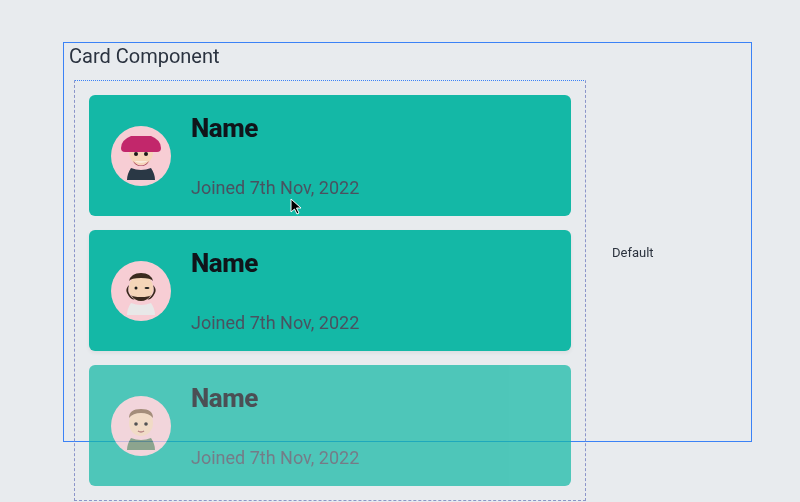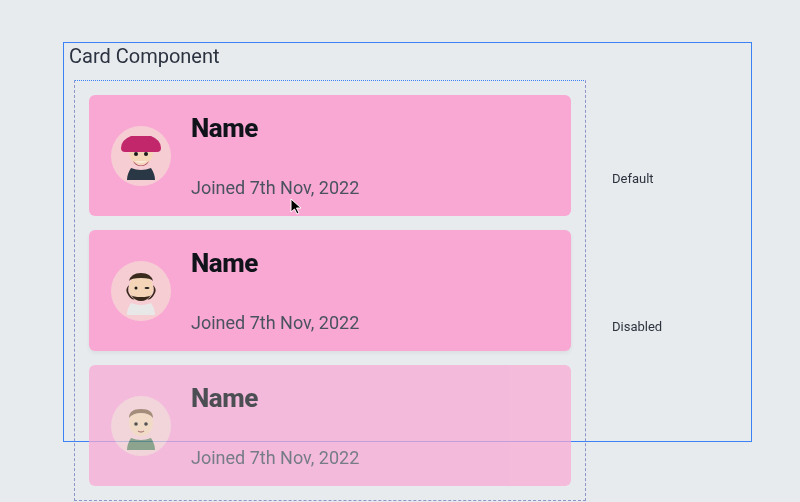--- a/index.html
+++ b/index.html
@@ -1,20 +1,20 @@
 <!DOCTYPE html>
 <html><head>
   <meta charset="utf-8">
   <style>
     * { box-sizing: border-box; margin: 0; padding: 0; }
     body { font-family: -apple-system, BlinkMacSystemFont, "Segoe UI", Roboto, sans-serif; background: #e8ebee; width: 800px; height: 502px; position: relative; overflow: hidden; }
     .frame-outline { position: absolute; left: 63px; top: 42px; right: 48px; height: 400px; border: 1px solid #3b82f6; padding-left: 8px; }
     .frame-title { position: absolute; top: -1px; left: -1px; padding: 2px 6px; color: #2b3340; font-size: 20px; background: transparent; }
     .inner-container { position: absolute; left: 74px; top: 80px; width: 512px; border: 1px dashed #8b95c9; border-top: 1px dotted #3b82f6; padding: 14px; display: flex; flex-direction: column; gap: 14px; }
-    .card { display: flex; align-items: center; background: #f9a8d4; border-radius: 6px; padding: 18px 22px; gap: 20px; position: relative; }
+    .card { display: flex; align-items: center; background: #14b8a6; border-radius: 6px; padding: 18px 22px; gap: 20px; position: relative; }
     .card.hovered { box-shadow: 0 2px 4px rgba(0,0,0,0.06); }
     .card.disabled { opacity: 0.72; }
     .avatar { width: 60px; height: 60px; border-radius: 50%; background: #f7cdd4; display: flex; align-items: center; justify-content: center; flex-shrink: 0; overflow: hidden; }
     .avatar svg { width: 48px; height: 48px; }
     .card-text { display: flex; flex-direction: column; gap: 2px; }
     .card-name { font-size: 26px; font-weight: 800; color: #10141a; letter-spacing: -0.5px; }
     .card-joined { font-size: 18px; color: #4a5260; font-weight: 400; margin-top: 32px; }
     .variant-labels { position: absolute; left: 598px; top: 80px; width: 154px; height: 360px; display: flex; flex-direction: column; justify-content: space-around; padding: 24px 0 40px 14px; }
     .variant-label { font-size: 13px; color: #2c333e; }
     .cursor { position: absolute; left: 290px; top: 198px; }
@@ -80,18 +80,17 @@
     <div class="card-text">
       <div class="card-name">Name</div>
       <div class="card-joined">Joined 7th Nov, 2022</div>
     </div>
   </div>
 
 </div>
 
 <div class="variant-labels">
   <div class="variant-label">Default</div>
-  <div class="variant-label">Disabled</div>
 </div>
 
 <svg class="cursor" width="14" height="18" viewBox="0 0 14 18">
   <path d="M 1 1 L 1 14 L 4.5 11 L 7 16 L 9 15 L 6.5 10 L 11 10 Z" fill="#000000" stroke="#ffffff" stroke-width="1"></path>
 </svg>
 
 </body></html>

